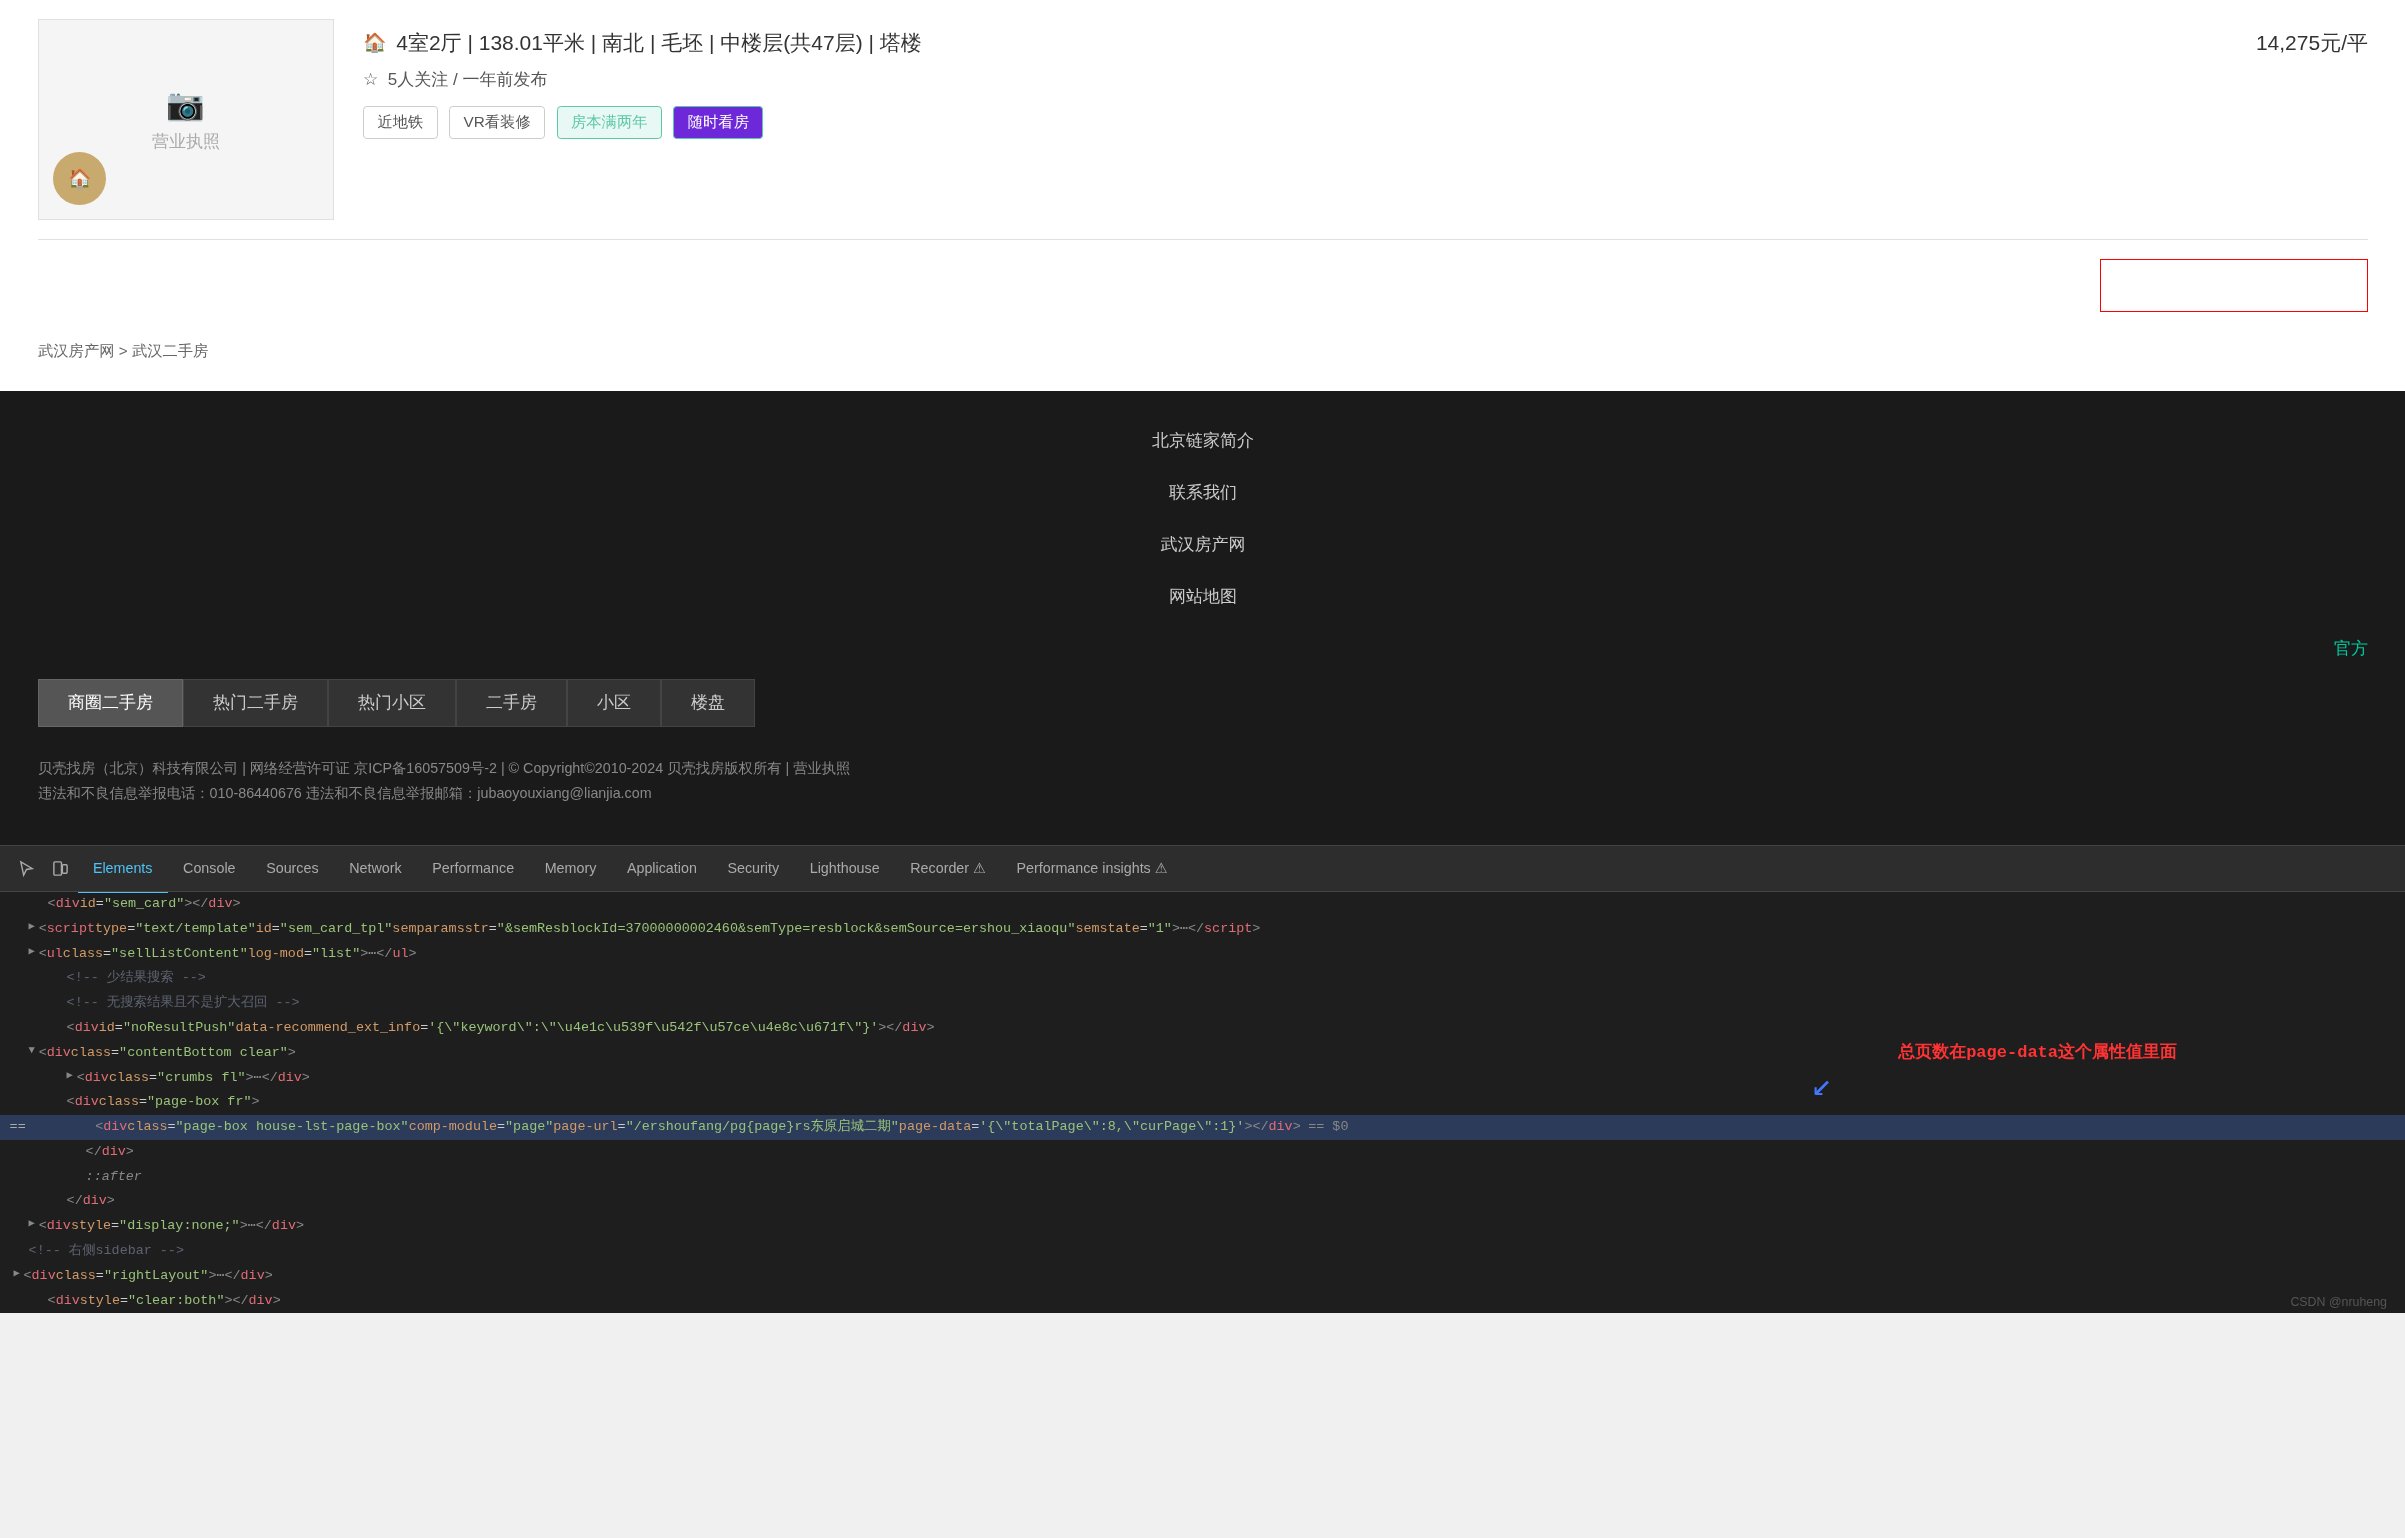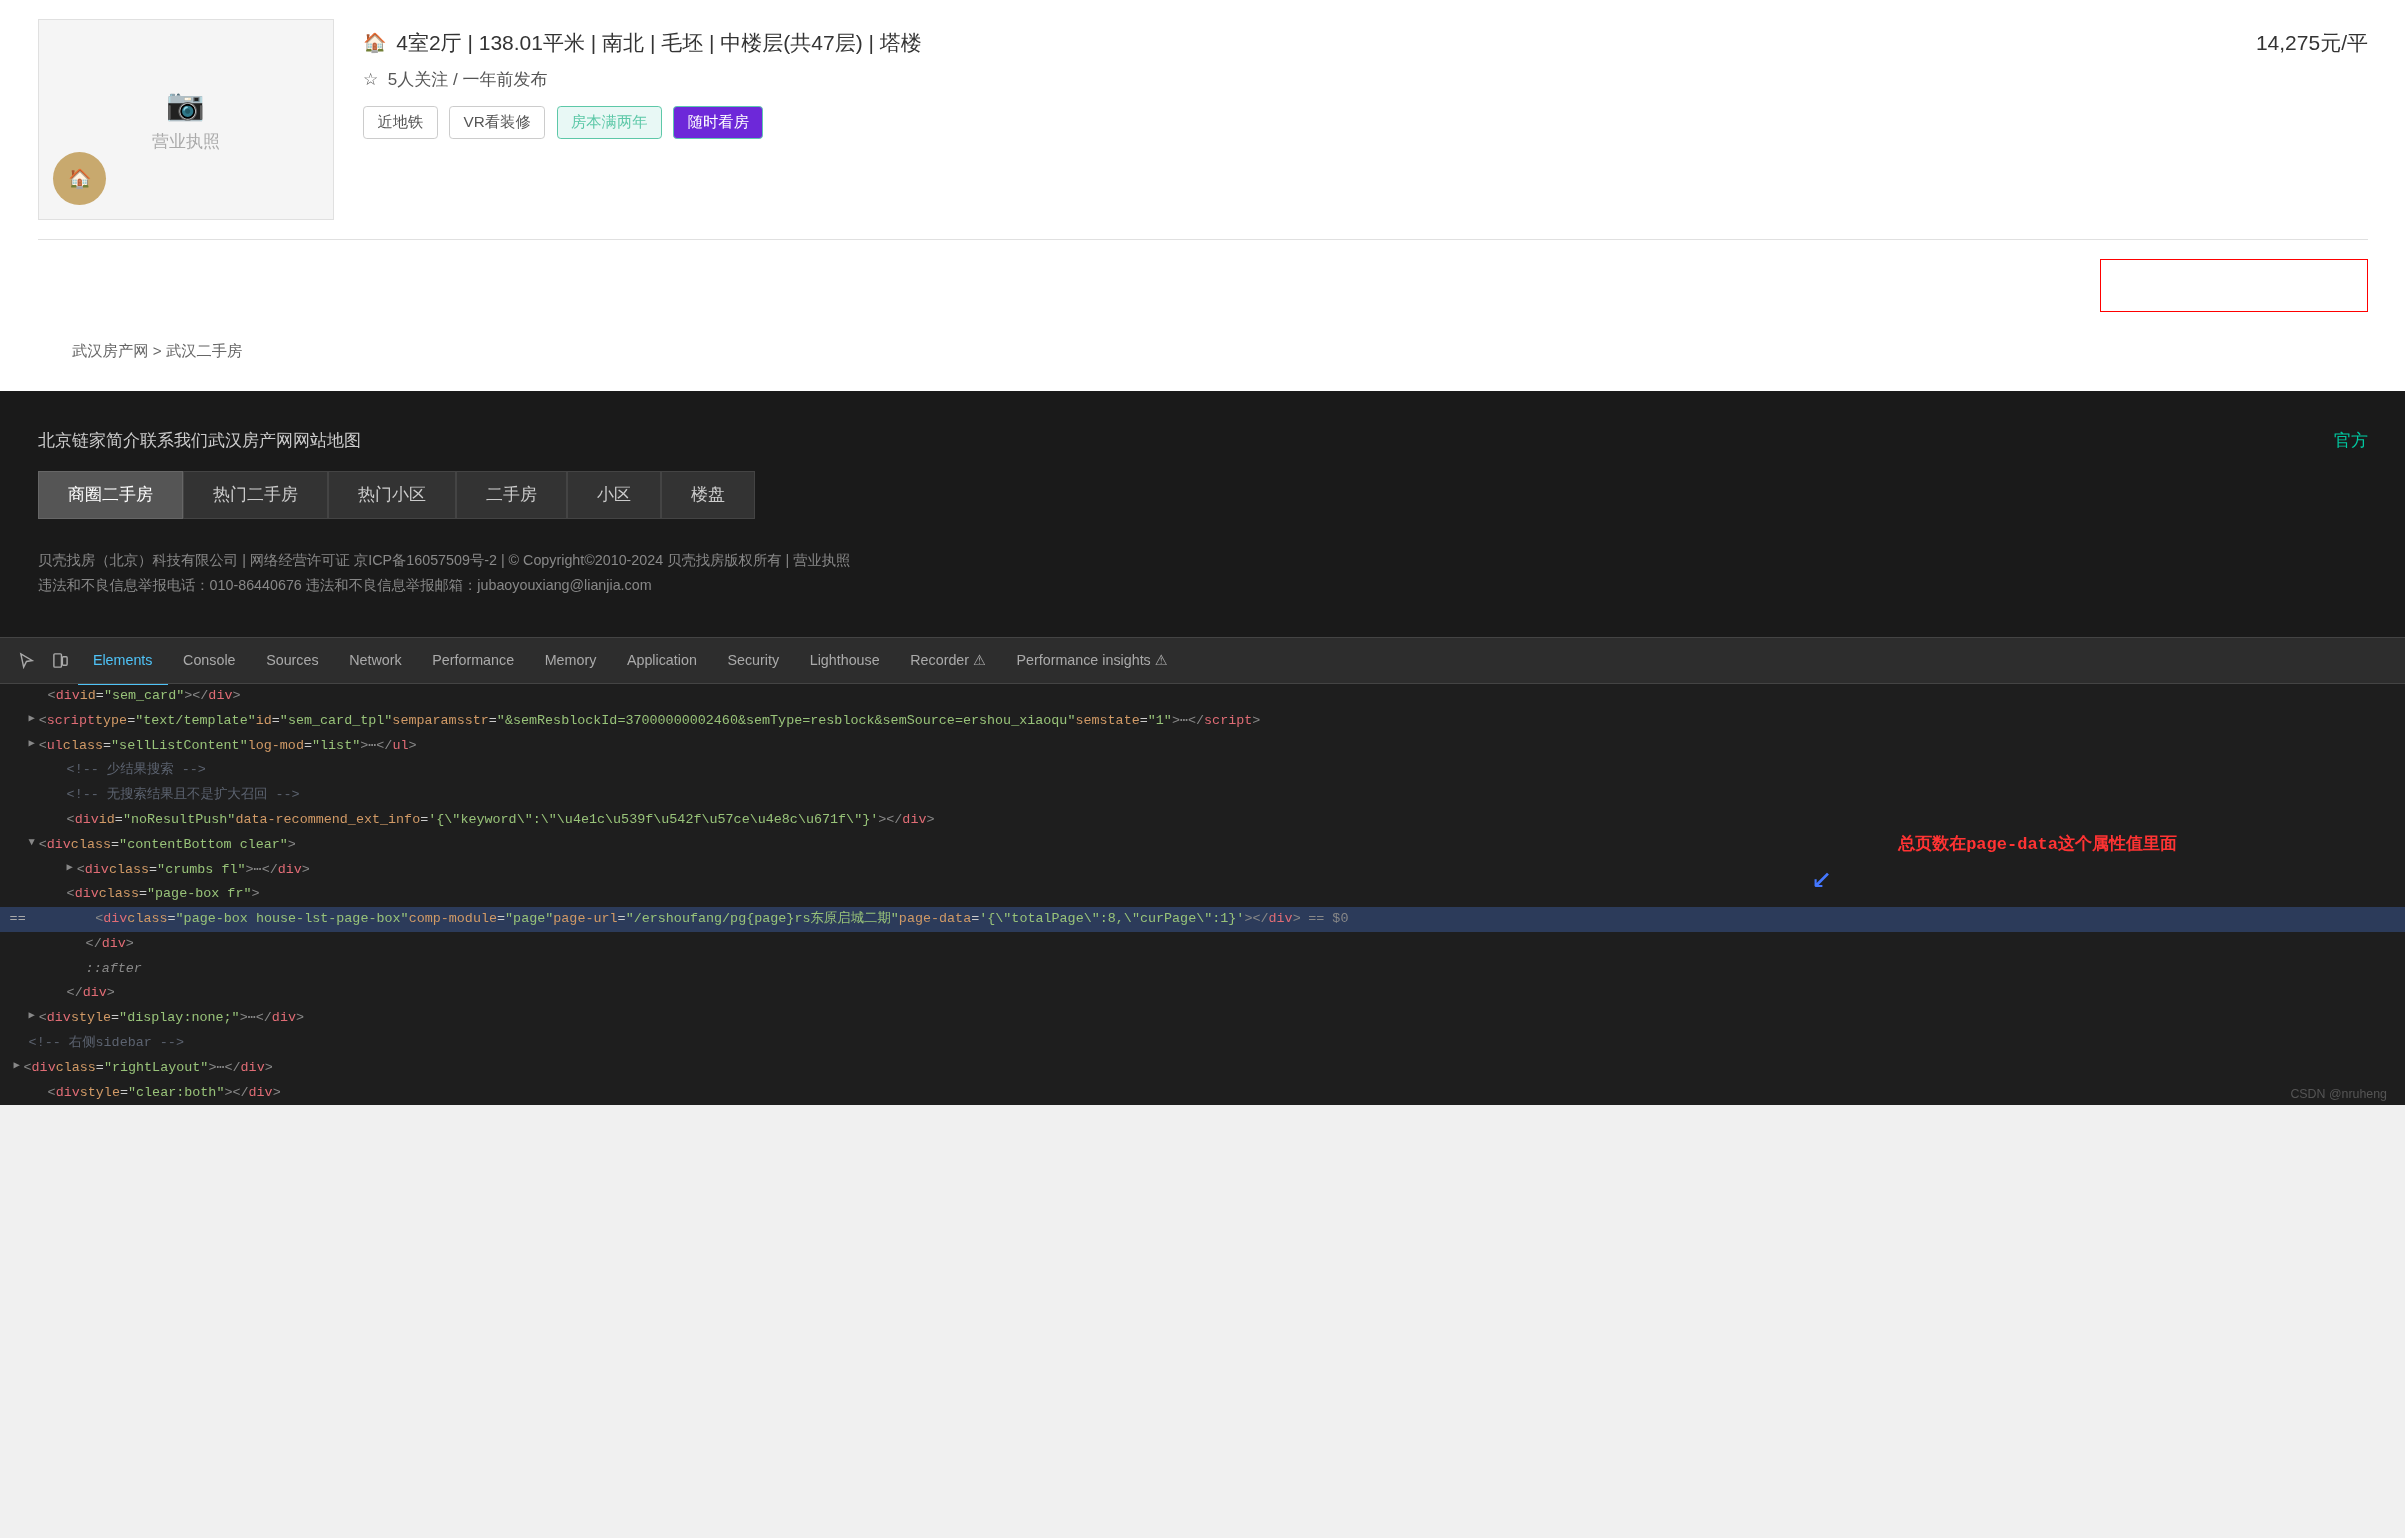--- a/index.html
+++ b/index.html
@@ -135,39 +135,40 @@
 
     .red-box {
       width: 268px;
       height: 53px;
       border: 1.9px solid red;
       background: transparent;
     }
 
     .breadcrumb-section {
       padding: 9.6px 38px 29px;
-      margin-left: 34px;
     }
 
     .breadcrumb {
       font-size: 15.3px;
       color: #666;
     }
 
     
     .dark-footer {
       background: #1a1a1a;
       color: #ccc;
       padding: 38px;
     }
 
     .footer-nav {
       display: flex;
+      gap: 29px;
       margin-bottom: 19px;
       align-items: center;
+      flex-direction: column;
     }
 
     .footer-nav-item {
       font-size: 17px;
       color: #ccc;
     }
 
     .footer-nav-right {
       margin-left: auto;
       color: #00c8a0;

